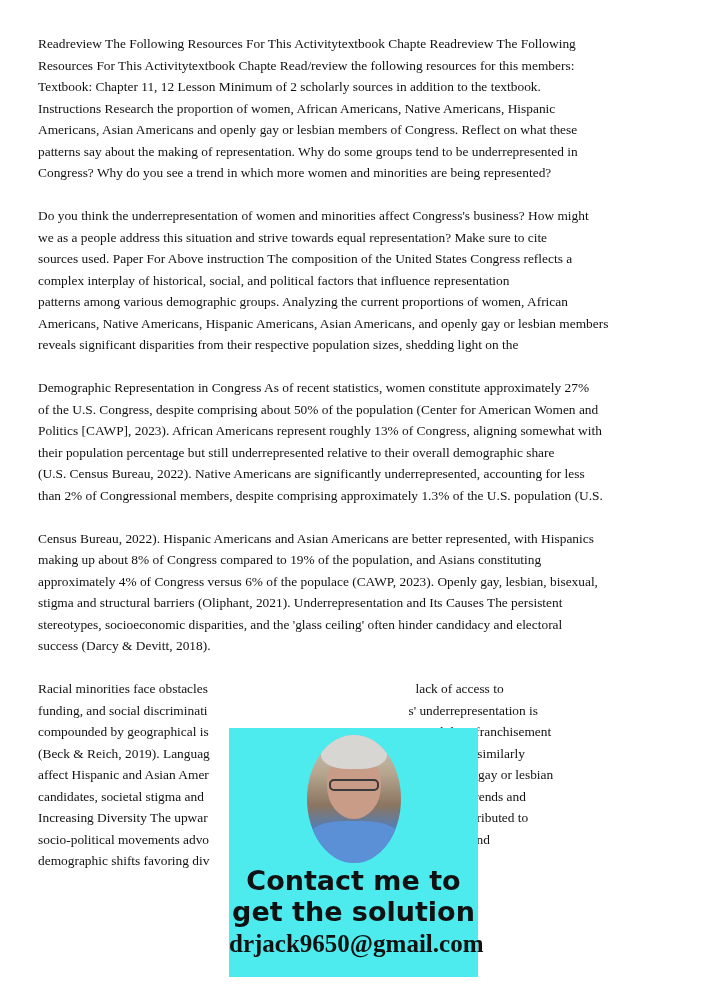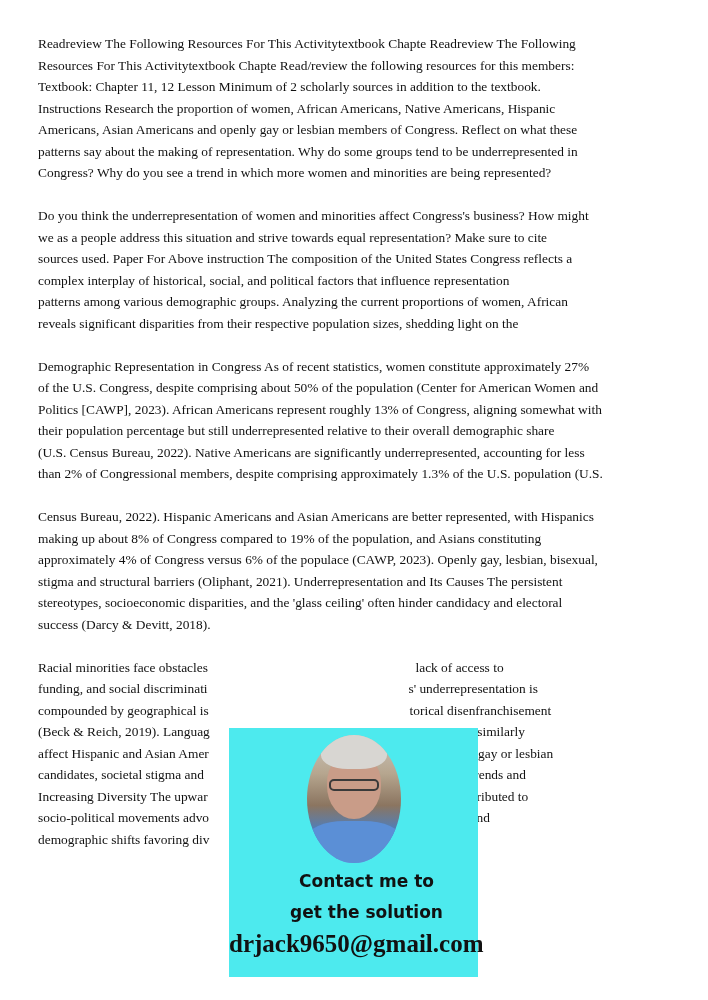--- a/index.html
+++ b/index.html
@@ -18,23 +18,23 @@
   .portrait {
     position: absolute; left: 78px; top: 7px; width: 94px; height: 128px;
     border-radius: 50%; overflow: hidden;
     background: linear-gradient(180deg, #c9c4bb 0%, #b6a68f 30%, #8b7560 55%, #4d7fbf 75%, #6b9be0 100%);
   }
   .hair { position:absolute; left:14px; top:0px; width:66px; height:34px; border-radius:50% 50% 40% 40%; background:#d8d6d2; }
   .face { position:absolute; left:20px; top:18px; width:54px; height:66px; border-radius:45% 45% 50% 50%; background:#c99c88; }
   .glasses { position:absolute; left:22px; top:44px; width:50px; height:12px; border:2px solid #3a3a3a; border-radius:5px; box-sizing:border-box; }
   .shirt { position:absolute; left:0; top:86px; width:94px; height:42px; background:#5b8fd6; border-radius: 40% 40% 0 0; }
   .ad-line1, .ad-line2 {
-    position: absolute; left: 13px; width: 100%;
+    position: absolute; left: 0; width: 100%;
     font-family: "DejaVu Sans", "Liberation Sans", sans-serif; font-weight: bold;
-    font-size: 17px; color: #111111; line-height: 28px;
+    font-size: 27px; color: #111111; line-height: 28px;
   }
   .ad-line1 { top: 139px; }
   .ad-line2 { top: 170px; }
   .ad-email {
     position: absolute; left: 0; top: 203px; width: 100%;
     font-family: "Liberation Serif", "DejaVu Serif", serif; font-weight: bold;
     font-size: 25px; color: #111111; line-height: 26px;
   }
 </style>
 </head>
@@ -49,20 +49,21 @@
     <span class="line">Americans, Asian Americans and openly gay or lesbian members of Congress. Reflect on what these</span>
     <span class="line">patterns say about the making of representation. Why do some groups tend to be underrepresented in</span>
     <span class="line">Congress? Why do you see a trend in which more women and minorities are being represented?</span>
   </div>
   <div class="para">
     <span class="line">Do you think the underrepresentation of women and minorities affect Congress's business? How might</span>
     <span class="line">we as a people address this situation and strive towards equal representation? Make sure to cite</span>
     <span class="line">sources used. Paper For Above instruction The composition of the United States Congress reflects a</span>
     <span class="line">complex interplay of historical, social, and political factors that influence representation</span>
     <span class="line">patterns among various demographic groups. Analyzing the current proportions of women, African</span>
+    <span class="line">Americans, Native Americans, Hispanic Americans, Asian Americans, and openly gay or lesbian members</span>
     <span class="line">reveals significant disparities from their respective population sizes, shedding light on the</span>
   </div>
   <div class="para">
     <span class="line">Demographic Representation in Congress As of recent statistics, women constitute approximately 27%</span>
     <span class="line">of the U.S. Congress, despite comprising about 50% of the population (Center for American Women and</span>
     <span class="line">Politics [CAWP], 2023). African Americans represent roughly 13% of Congress, aligning somewhat with</span>
     <span class="line">their population percentage but still underrepresented relative to their overall demographic share</span>
     <span class="line">(U.S. Census Bureau, 2022). Native Americans are significantly underrepresented, accounting for less</span>
     <span class="line">than 2% of Congressional members, despite comprising approximately 1.3% of the U.S. population (U.S.</span>
   </div>

